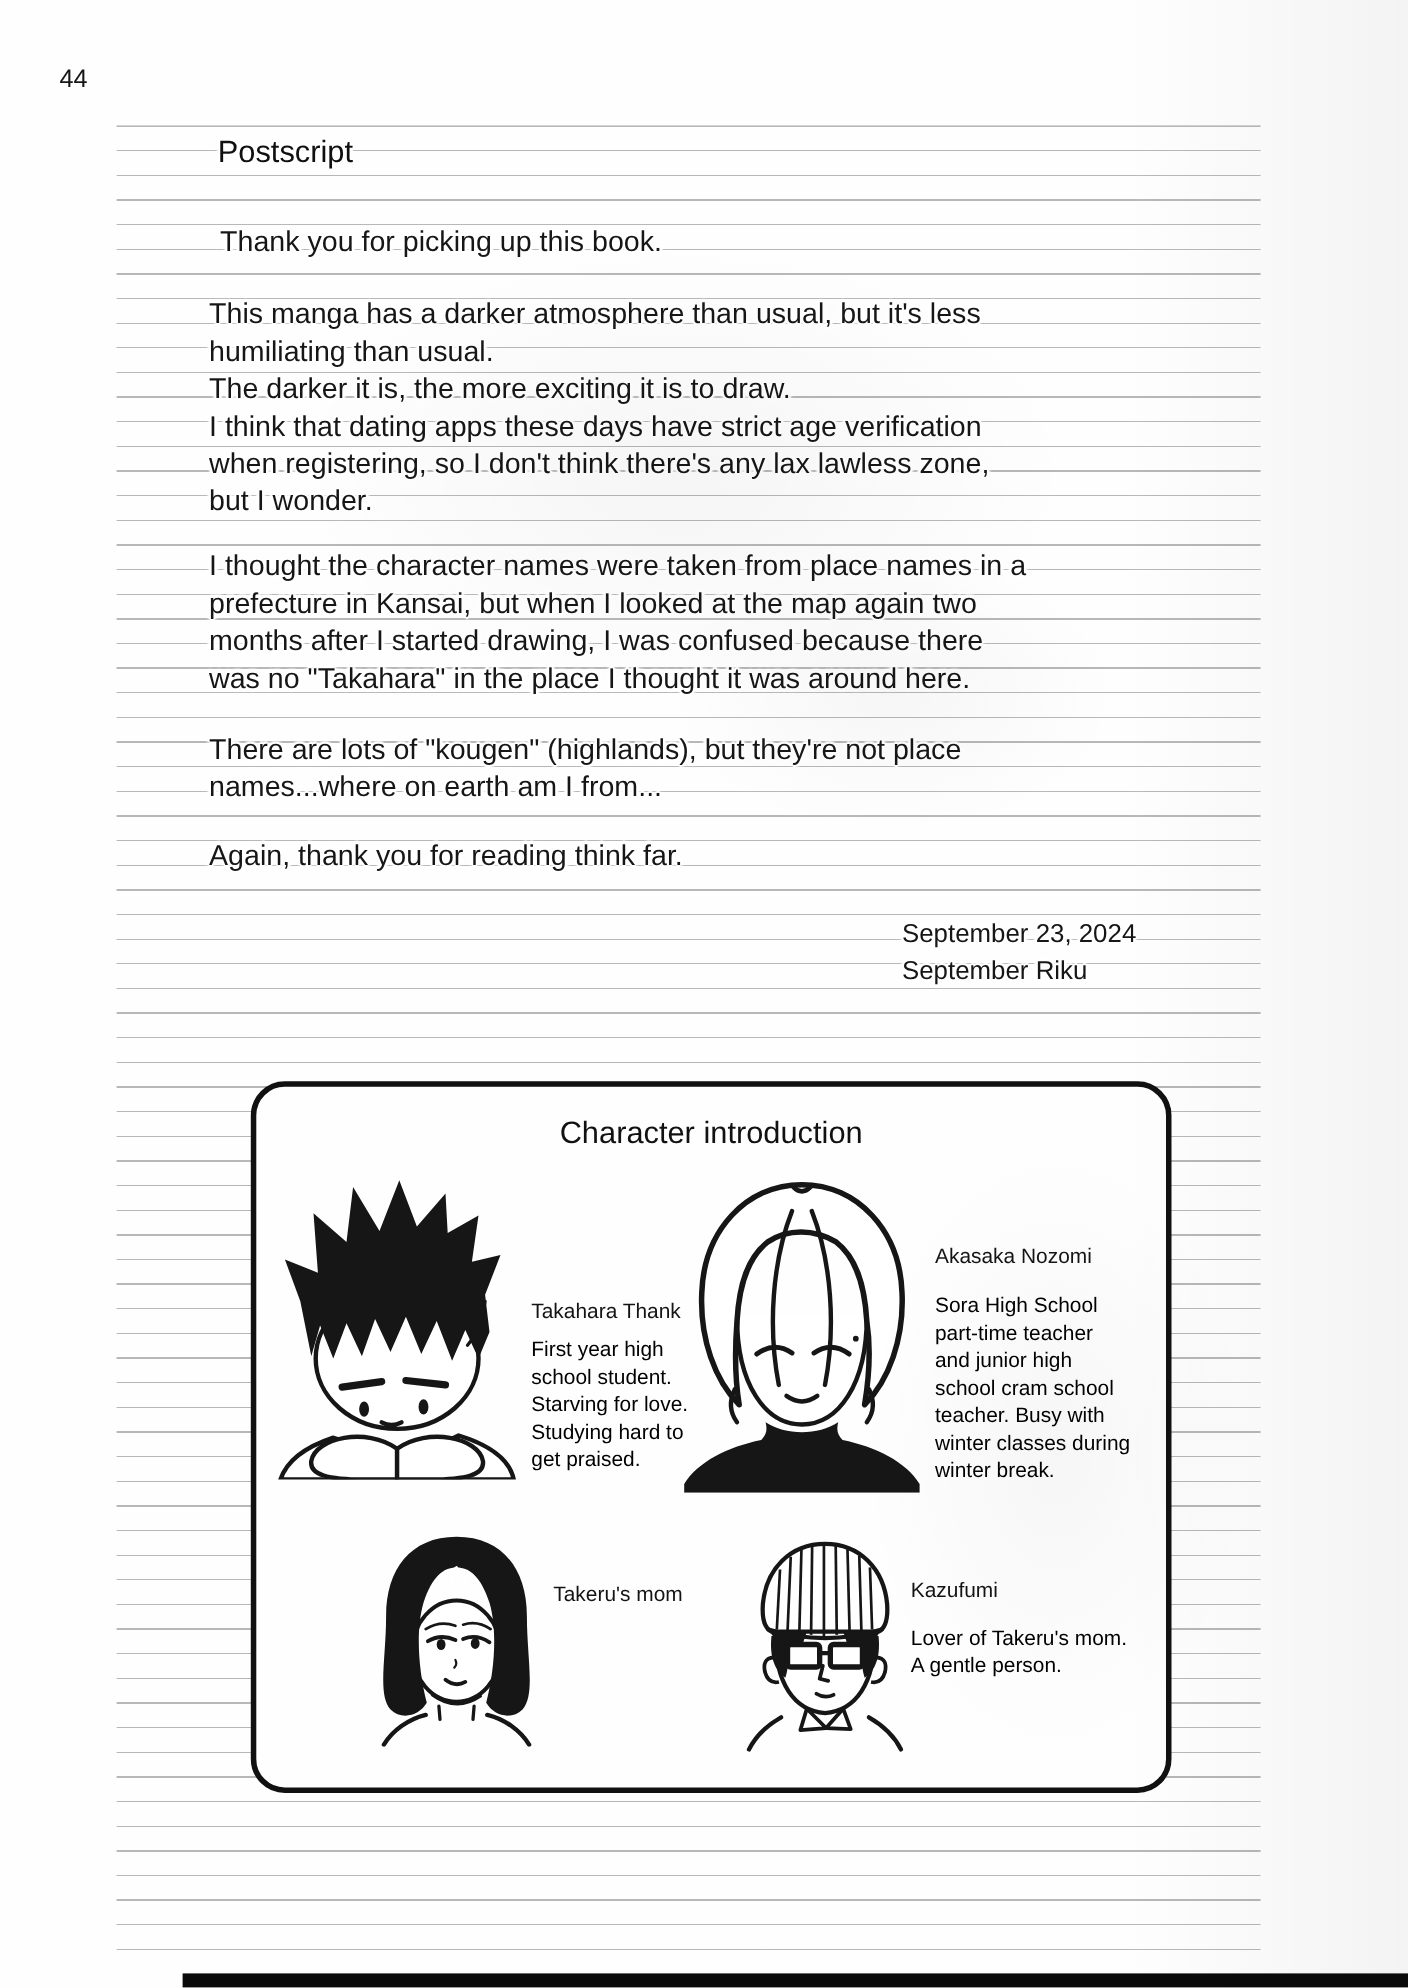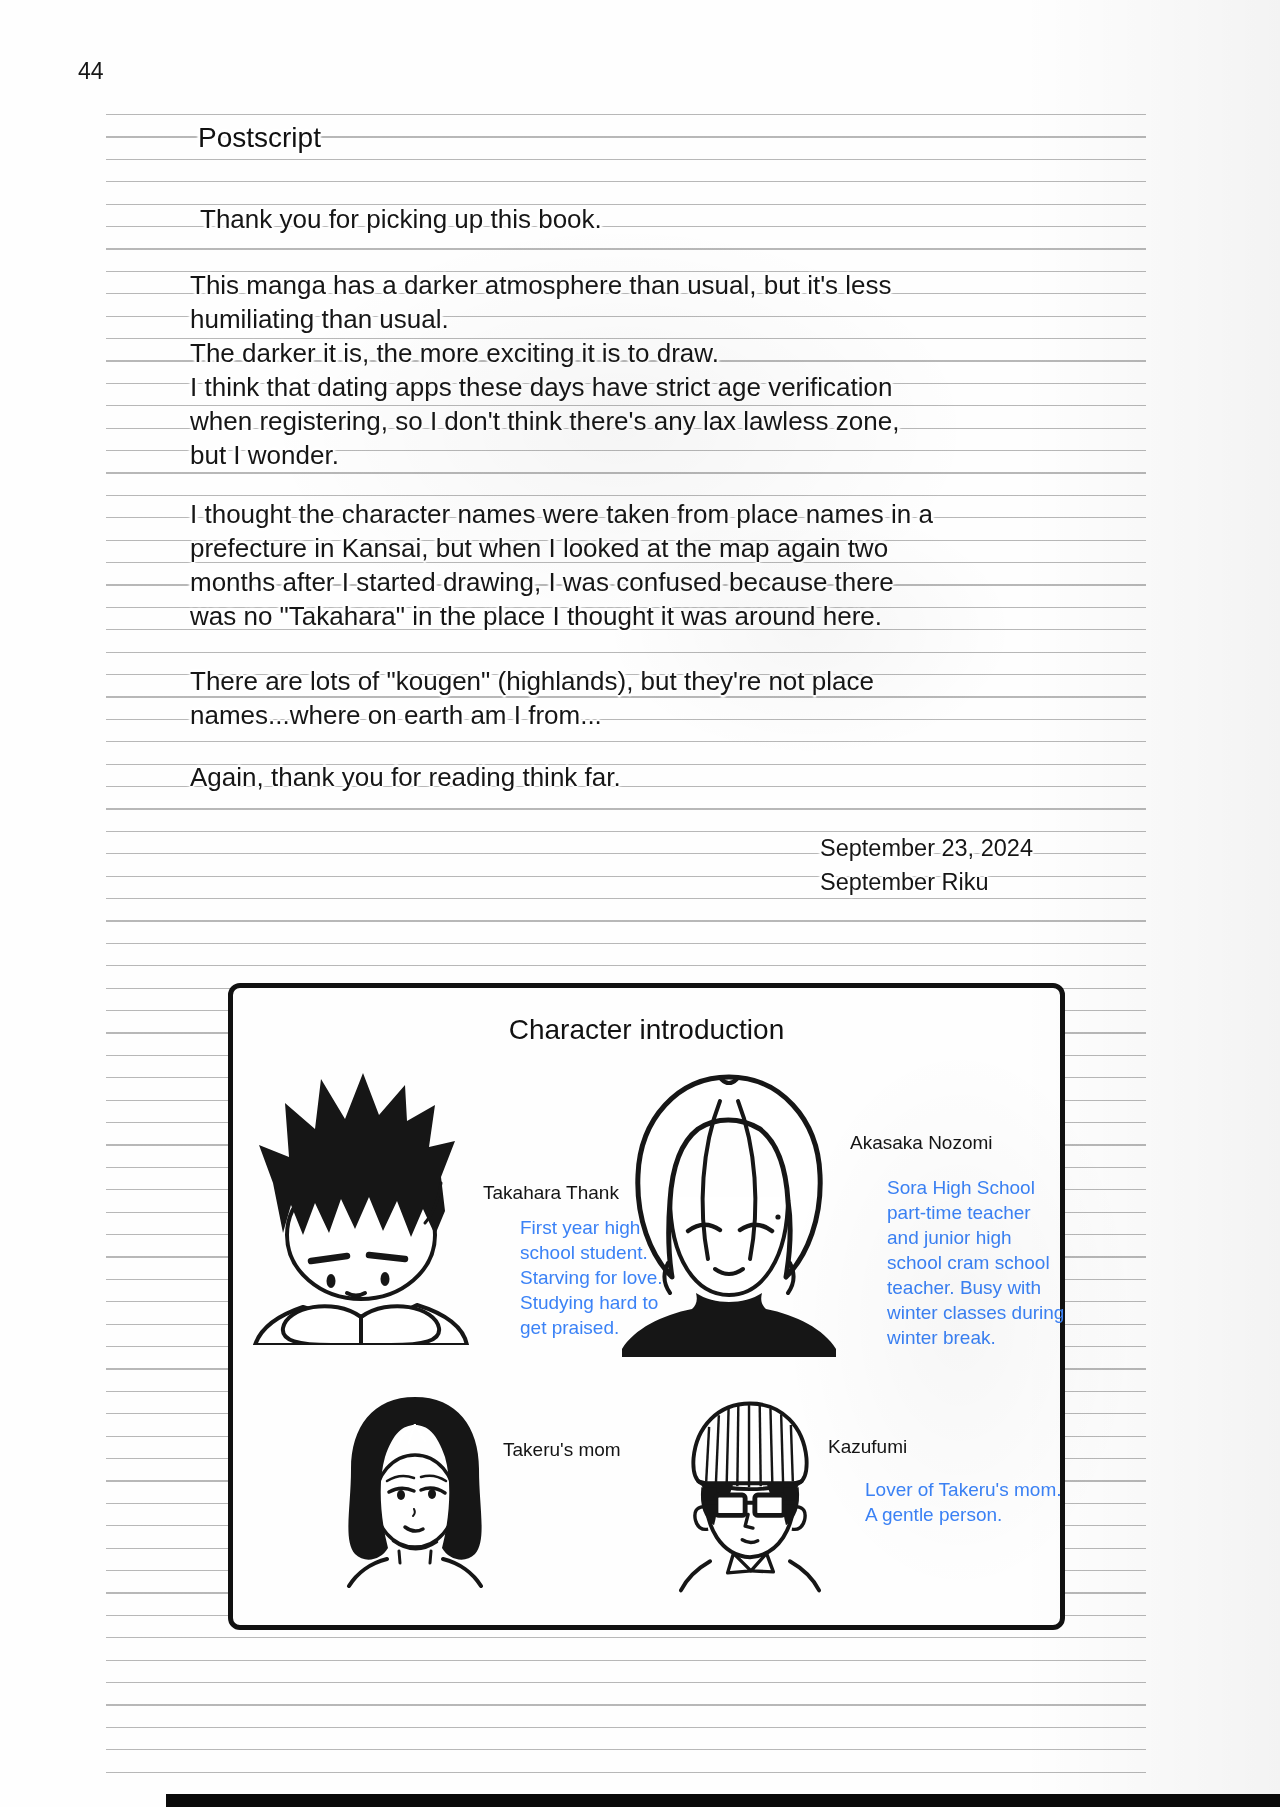--- a/index.html
+++ b/index.html
@@ -24,38 +24,38 @@
     opacity:.8;
   }
   .halo{
     text-shadow:
       -2px 0 1px #fff, 2px 0 1px #fff, 0 -2px 1px #fff, 0 2px 1px #fff,
       -1px -1px 1px #fff, 1px 1px 1px #fff, -1px 1px 1px #fff, 1px -1px 1px #fff,
       -3px 0 2px #fff, 3px 0 2px #fff, 0 3px 2px #fff, 0 -3px 2px #fff;
   }
   .abs{position:absolute;z-index:2;margin:0;}
   .pre{white-space:pre-line;}
-  .page-number{left:78px;top:58px;font-size:23px;}
+  .page-number{left:54px;top:58px;font-size:23px;}
   .title{left:198px;top:122px;font-size:28px;font-weight:normal;letter-spacing:0px;color:#101010;}
   .para{font-size:26px;line-height:34px;width:830px;}
   .p1{left:200px;top:202px;}
   .p2{left:190px;top:268px;}
   .p3{left:190px;top:497px;}
   .p4{left:190px;top:664px;}
   .p5{left:190px;top:760px;}
   .dateblock{left:820px;top:831px;font-size:23.5px;line-height:34px;}
   
   .char-box{
     position:absolute;left:228px;top:983px;width:837px;height:647px;z-index:3;
-    background:#fefefe;border:5px solid #111;border-radius:12px;box-sizing:border-box;
+    background:#fefefe;border:5px solid #111;border-radius:31px;box-sizing:border-box;
   }
   .char-title{position:absolute;left:0;top:26px;width:100%;text-align:center;
     font-size:28px;color:#111;}
   .char-name{position:absolute;font-size:19px;line-height:25px;color:#141414;}
-  .char-desc{position:absolute;font-size:19px;line-height:25px;color:#3b82f6;width:230px;margin-left:37px;}
+  .char-desc{position:absolute;font-size:19px;line-height:25px;color:#000000;width:230px;}
   .portrait{position:absolute;}
   .portrait svg{display:block;width:100%;height:100%;}
   
   .pt-takeru{left:12px;top:77px;width:230px;height:280px;}
   .pt-nozomi{left:377px;top:79px;width:235px;height:290px;}
   .pt-mom{left:102px;top:405px;width:160px;height:195px;}
   .pt-kazu{left:444px;top:407px;width:146px;height:200px;}
   .bottom-bar{position:absolute;left:166px;right:0;bottom:0;height:13px;background:#0a0a0a;z-index:5;}
   svg .ln{fill:none;stroke:#161616;stroke-linecap:round;stroke-linejoin:round;}
 </style>

